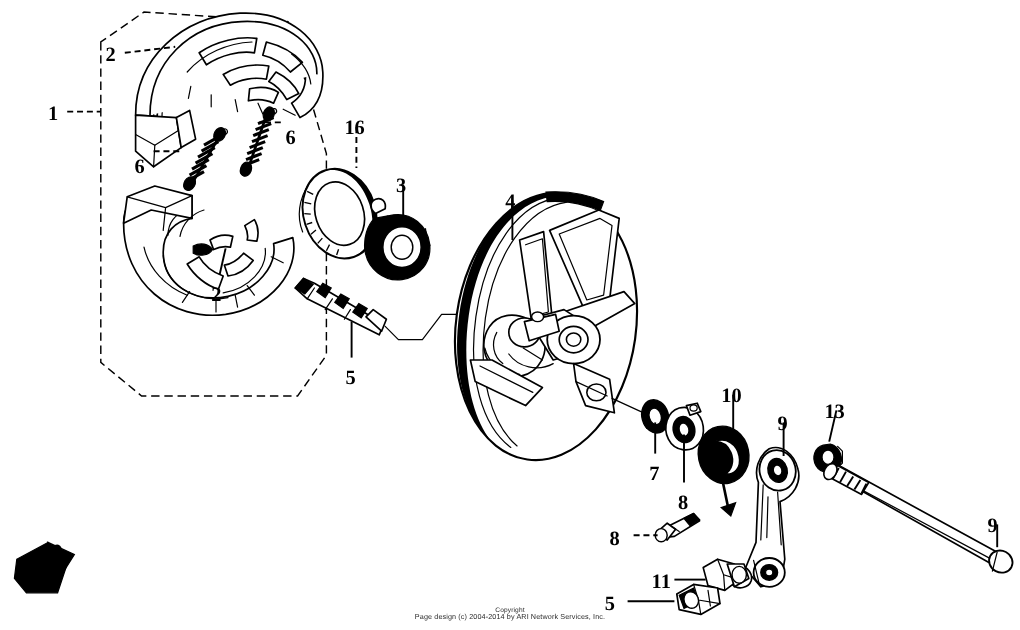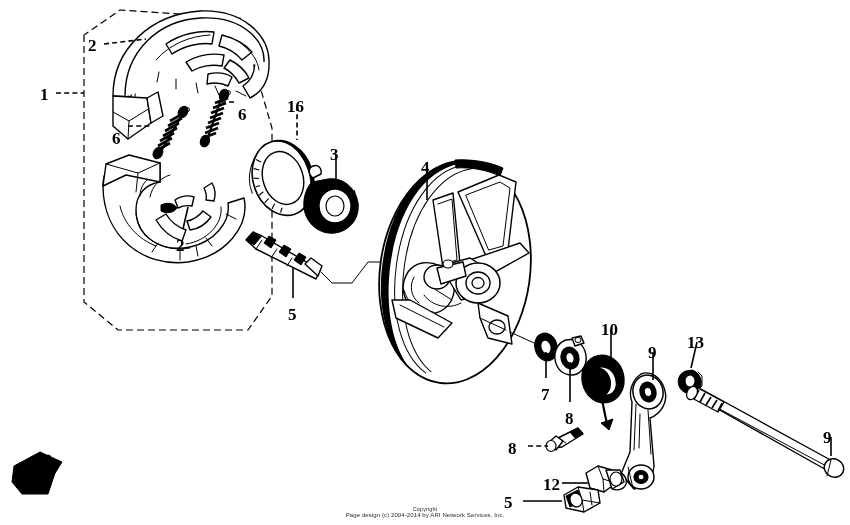--- a/index.html
+++ b/index.html
@@ -361,21 +361,21 @@
   <div class="callout" style="left:330px;top:146px;">3</div>
   <div class="callout" style="left:421px;top:159px;">4</div>
   <div class="callout" style="left:288px;top:306px;">5</div>
   <div class="callout" style="left:541px;top:386px;">7</div>
   <div class="callout" style="left:565px;top:410px;">8</div>
   <div class="callout" style="left:601px;top:321px;text-align:center;">10</div>
   <div class="callout" style="left:648px;top:344px;">9</div>
   <div class="callout" style="left:687px;top:334px;">13</div>
   <div class="callout" style="left:823px;top:429px;">9</div>
   <div class="callout" style="left:508px;top:440px;">8</div>
-  <div class="callout" style="left:543px;top:476px;">12</div>
+  <div class="callout" style="left:543px;top:476px;">11</div>
   <div class="callout" style="left:504px;top:494px;">5</div>
 
   <div class="fr">FR.</div>
 
   <div class="footer">
     <div class="c1">Copyright</div>
     <div class="c2">Page design (c) 2004-2014 by ARI Network Services, Inc.</div>
   </div>
 
 </div>

